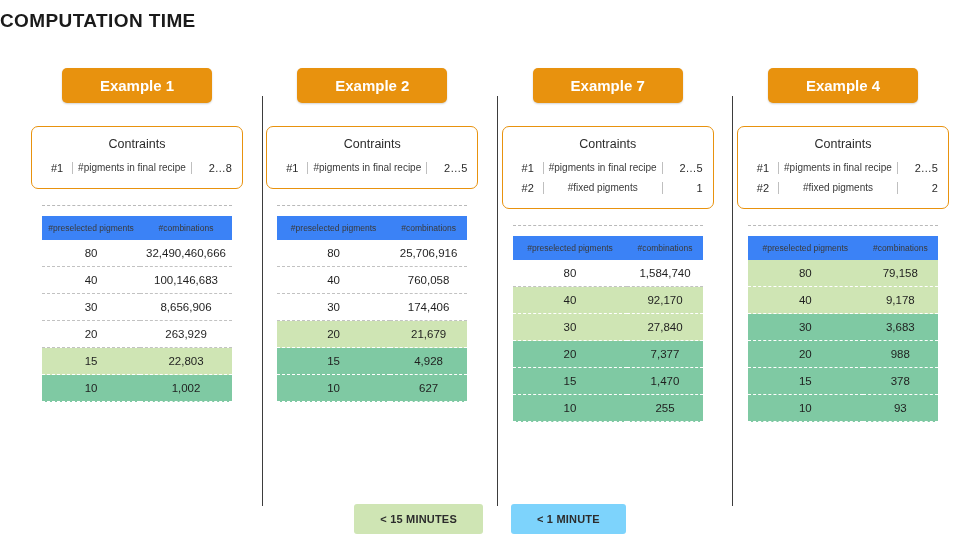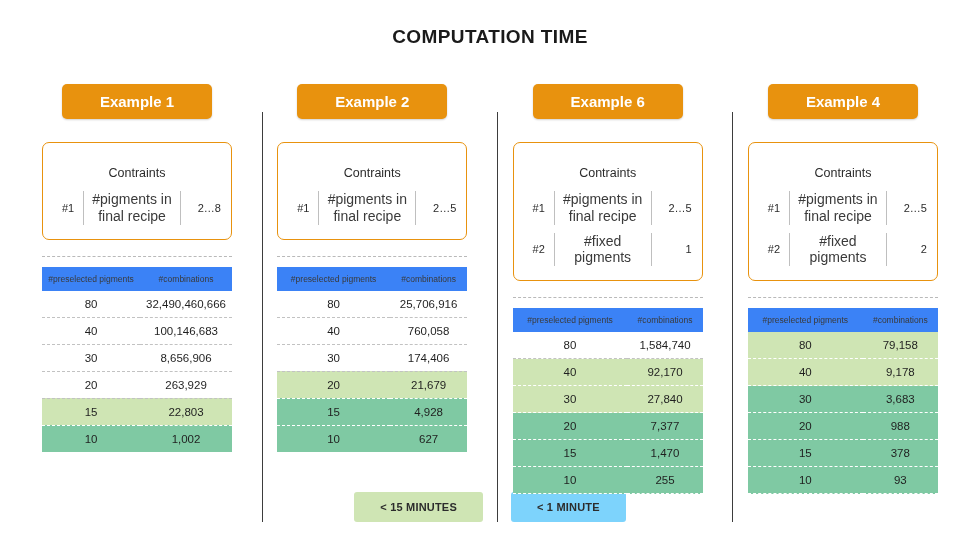--- a/index.html
+++ b/index.html
@@ -8,26 +8,25 @@
   }
   body {
     width: 980px;
     height: 560px;
     background: #ffffff;
     font-family: "Liberation Sans", sans-serif;
     color: #222222;
     overflow: hidden;
   }
   #page-title {
-    text-align: center;
     font-size: 19px;
     font-weight: bold;
     letter-spacing: 0.4px;
     color: #1a1a1a;
-    margin-top: 26px;
+    margin-top: 10px;
     margin-bottom: 6px;
   }
   .board {
     position: relative;
     display: flex;
     justify-content: space-between;
     padding: 0 28px;
     box-sizing: border-box;
     width: 980px;
     height: 430px;
@@ -60,23 +59,23 @@
     padding: 9px 0;
     width: 150px;
     text-align: center;
     box-shadow: 0 1px 2px rgba(0,0,0,0.18);
   }
 
   .constraints-box {
     margin-top: 23px;
     border: 1px solid #e8920e;
     border-radius: 7px;
-    width: 190px;
+    width: 212px;
     box-sizing: border-box;
-    padding: 23px 10px 10px 10px;
+    padding: 10px 10px 10px 10px;
     background: #ffffff;
   }
   .constraints-title {
     text-align: center;
     font-size: 12.5px;
     color: #2b2b2b;
     margin-bottom: 7px;
   }
   .constraint-row {
     display: flex;
@@ -92,21 +91,21 @@
     color: #2b2b2b;
   }
   .constraint-sep {
     width: 1px;
     align-self: stretch;
     background: #bfbfbf;
   }
   .constraint-name {
     flex: 1;
     text-align: center;
-    font-size: 14px;
+    font-size: 10px;
     line-height: 1.2;
     color: #3a3a3a;
     padding: 0 4px;
   }
   .constraint-value {
     width: 40px;
     text-align: right;
     font-size: 11px;
     color: #2b2b2b;
   }
@@ -154,20 +153,21 @@
     gap: 28px;
     margin-top: 8px;
   }
   .legend-item {
     font-size: 11px;
     font-weight: bold;
     color: #2c2c2c;
     padding: 9px 26px;
     border-radius: 3px;
     letter-spacing: 0.2px;
+    margin-top: 28px;
   }
   .legend-light { background: #cfe5b4; }
   .legend-dark  { background: #7dd3fc; }
 </style>
 </head>
 <body>
 
 <div id="page-title">COMPUTATION TIME</div>
 
 <div class="board">
@@ -265,21 +265,21 @@
             <td class="c-dark">4,928</td>
           </tr>
           <tr class="row-dark">
             <td class="c-dark">10</td>
             <td class="c-dark">627</td>
           </tr>
         </tbody>
       </table>
     </div>
     <div class="column">
-      <div class="example-badge">Example 6</div>
+      <div class="example-badge">Example 7</div>
       <div class="constraints-box">
         <div class="constraints-title">Contraints</div>
         <div class="constraint-row">
           <div class="constraint-id">#1</div>
           <div class="constraint-sep"></div>
           <div class="constraint-name">#pigments in final recipe</div>
           <div class="constraint-sep"></div>
           <div class="constraint-value">2…5</div>
         </div>
         <div class="constraint-row">

